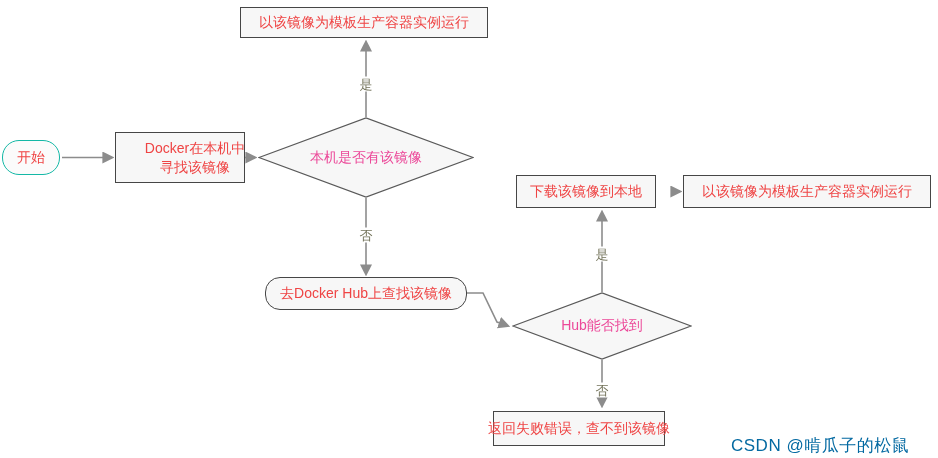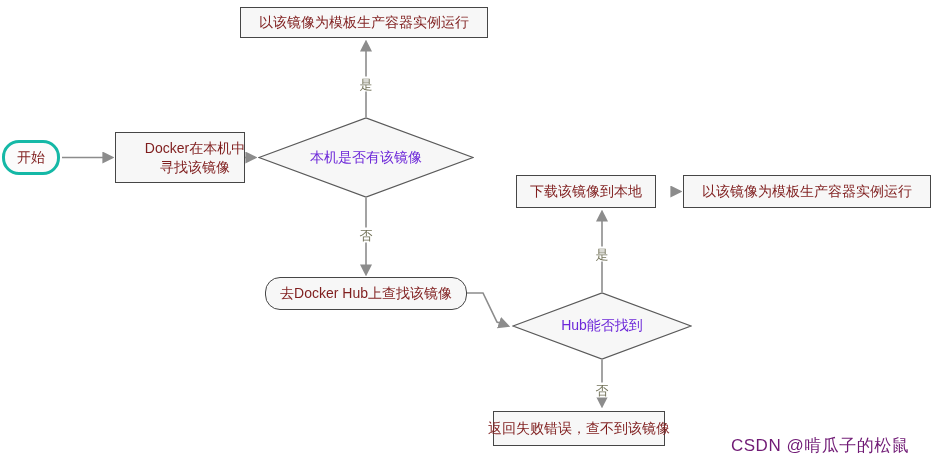--- a/index.html
+++ b/index.html
@@ -22,67 +22,67 @@
   }
   .node {
     position: absolute;
     box-sizing: border-box;
     display: flex;
     flex-direction: column;
     align-items: center;
     justify-content: center;
     background: #f7f7f7;
     border: 1px solid #464646;
-    color: #7f1d1d;
+    color: #ef4444;
     font-size: 14px;
     line-height: 1.35;
     text-align: left;
     white-space: nowrap;
   }
   .node.start {
     border-radius: 17px;
-    border: 3px solid #14b8a6;
+    border: 1px solid #14b8a6;
     background: #fbfbfb;
   }
   .diamond {
     position: absolute;
     box-sizing: border-box;
   }
   .diamond svg {
     position: absolute;
     left: 0; top: 0;
     width: 100%; height: 100%;
     display: block;
   }
   .diamond .diamond-label {
     position: absolute;
     left: 0; top: 0;
     width: 100%; height: 100%;
     display: flex;
     align-items: center;
     justify-content: center;
-    color: #6d28d9;
+    color: #ec4899;
     font-size: 14px;
     white-space: nowrap;
   }
   .edge-label {
     position: absolute;
     transform: translate(-50%, -50%);
     background: #ffffff;
     color: #73735a;
     font-size: 13px;
     line-height: 1;
     padding: 1px 2px;
     white-space: nowrap;
   }
   .watermark {
     position: absolute;
     left: 731px;
     top: 434px;
-    color: #701a75;
+    color: #0369a1;
     font-size: 17px;
     letter-spacing: 0.5px;
     white-space: nowrap;
   }
 </style>
 </head>
 <body>
 
 <div class="canvas">
 

